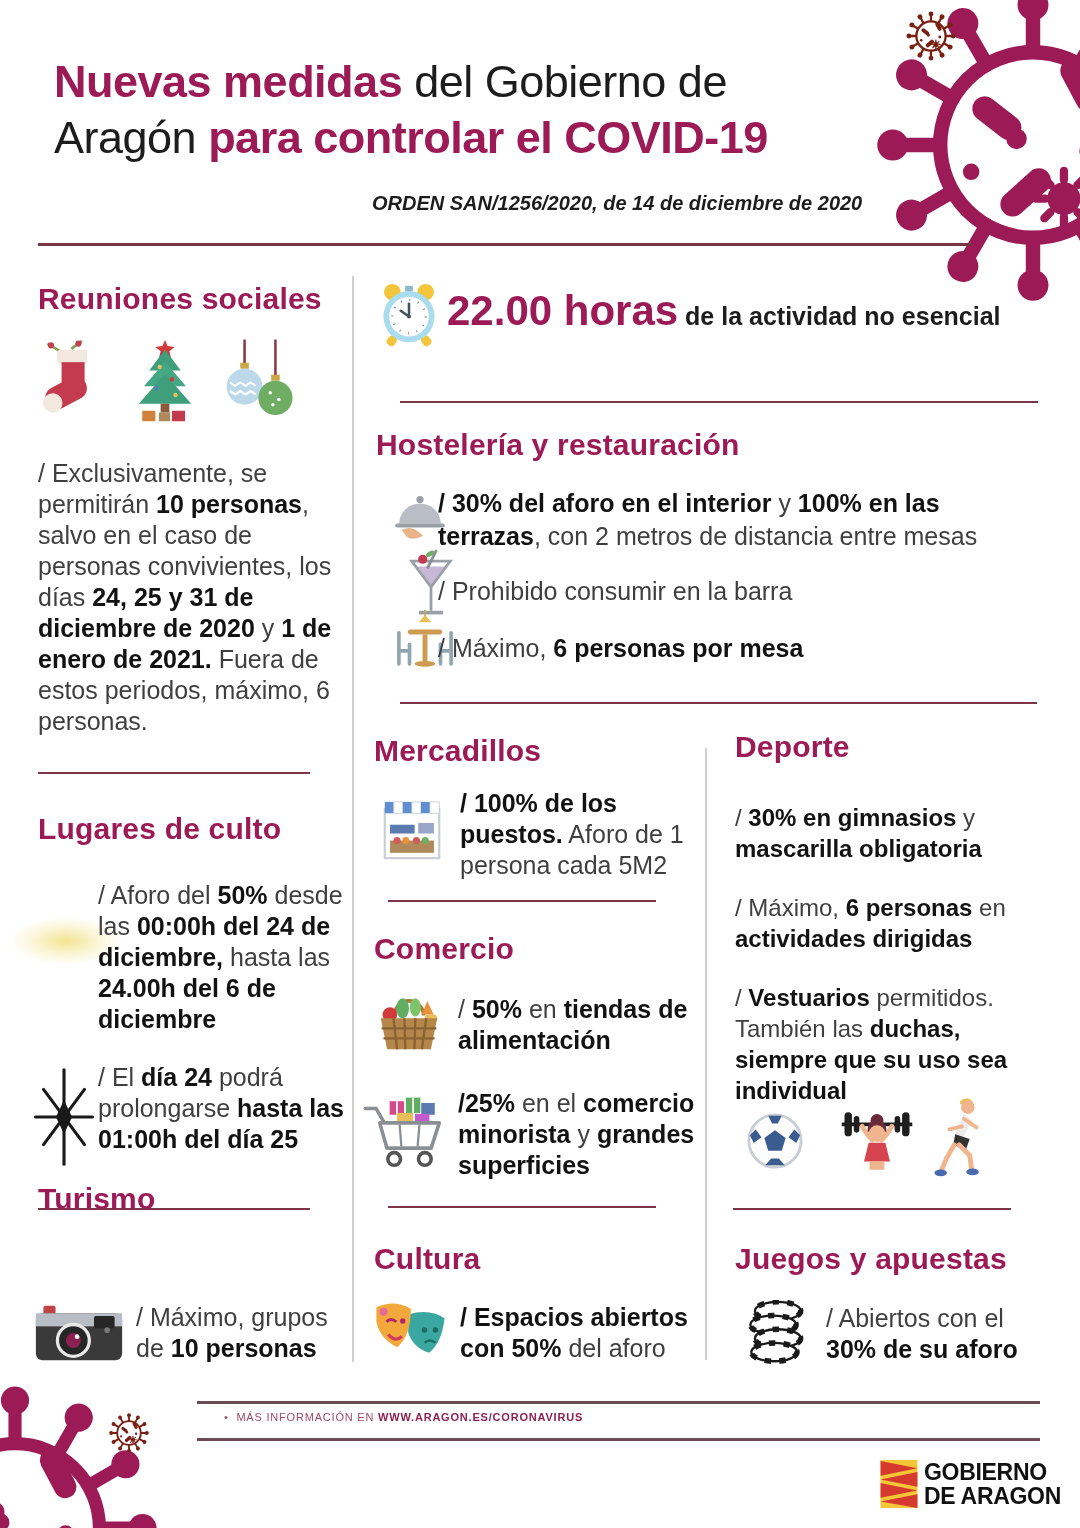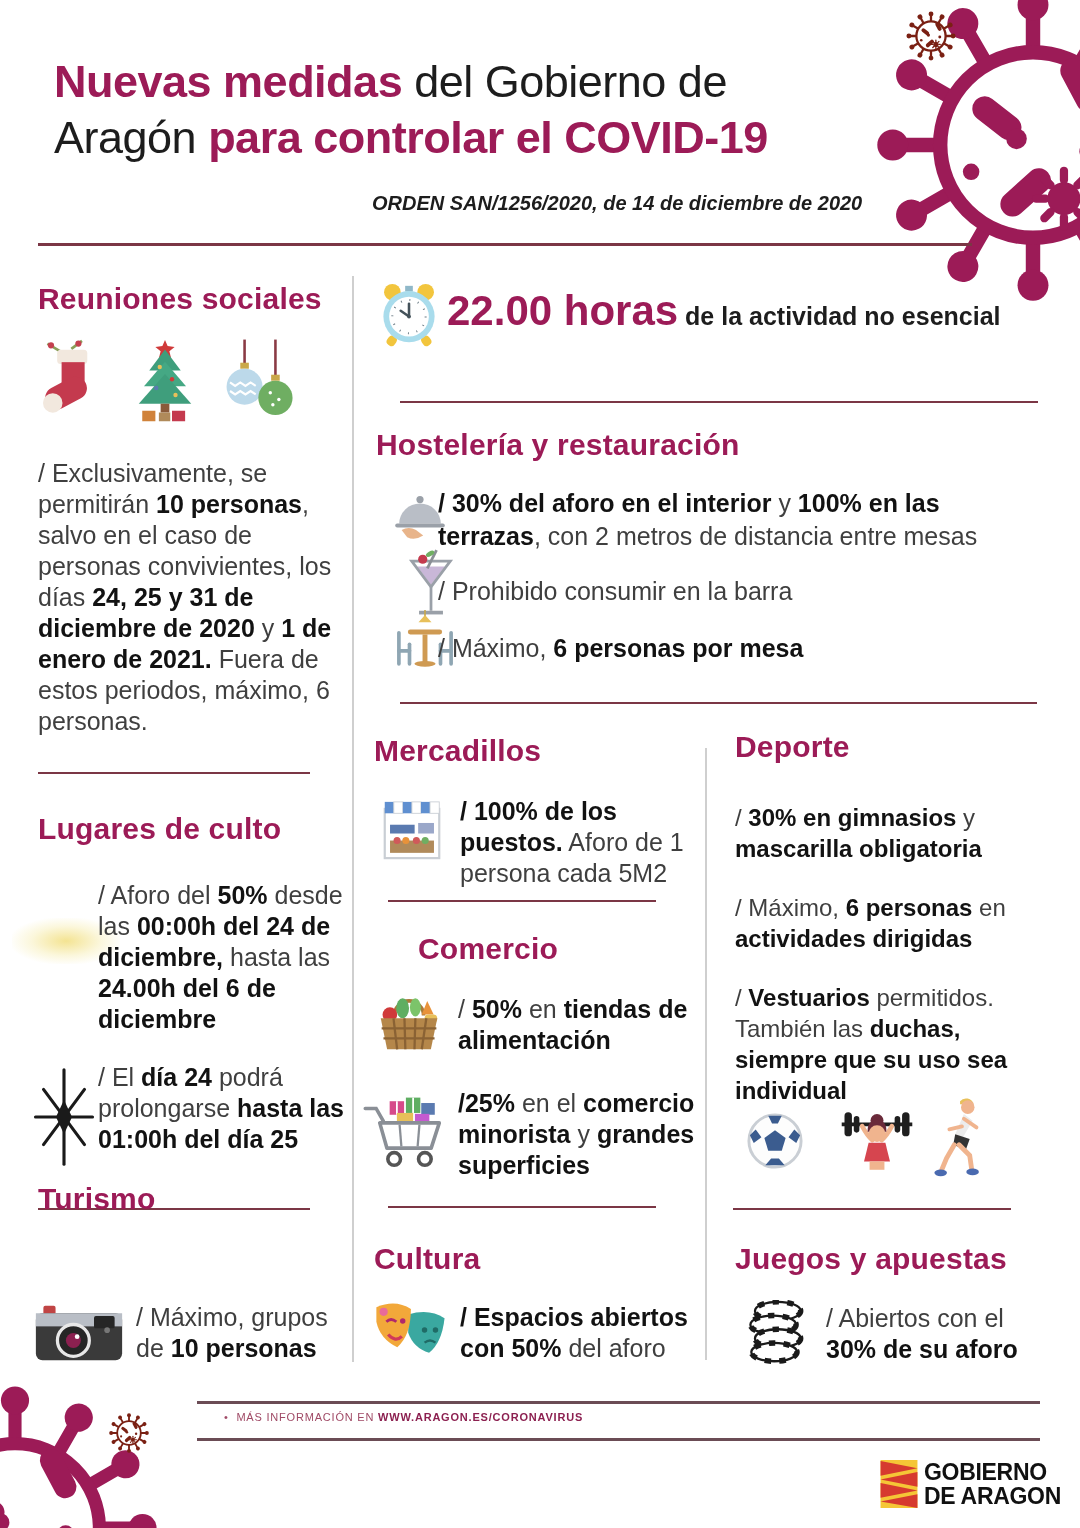--- a/index.html
+++ b/index.html
@@ -380,25 +380,25 @@
       <use href="#sym-table"></use>
     </svg>
   <p class="abs body" style="left:438px;top:633px;width:520px;"><span>/  Máximo, </span><b>6 personas por mesa</b></p>
 
   <div class="abs rule" style="left:400px;top:702px;width:637px;"></div>
 
   <div class="abs sec-title" style="left:374px;top:734px;">Mercadillos</div>
   <svg class="abs" style="left:383px;top:800px;width:58px;height:60px;">
       <use href="#sym-market"></use>
     </svg>
-  <p class="abs body" style="left:460px;top:788px;width:232px;margin-top:8px;"><b>/ 100% de los puestos.</b><span> Aforo de 1 persona cada 5M2</span></p>
+  <p class="abs body" style="left:460px;top:788px;width:232px;"><b>/ 100% de los puestos.</b><span> Aforo de 1 persona cada 5M2</span></p>
 
   <div class="abs rule" style="left:388px;top:900px;width:268px;"></div>
 
-  <div class="abs sec-title" style="left:374px;top:932px;margin-left:44px;">Comercio</div>
+  <div class="abs sec-title" style="left:374px;top:932px;">Comercio</div>
   <svg class="abs" style="left:376px;top:990px;width:66px;height:62px;">
       <use href="#sym-basket"></use>
     </svg>
   <p class="abs body" style="left:458px;top:994px;width:245px;"><span>/ </span><b>50%</b><span> en </span><b>tiendas de alimentación</b></p>
   <svg class="abs" style="left:363px;top:1094px;width:84px;height:74px;">
       <use href="#sym-cart"></use>
     </svg>
   <p class="abs body" style="left:458px;top:1088px;width:248px;"><b>/25%</b><span> en el </span><b>comercio minorista</b><span> y </span><b>grandes superficies</b></p>
 
   <div class="abs rule" style="left:388px;top:1206px;width:268px;"></div>

